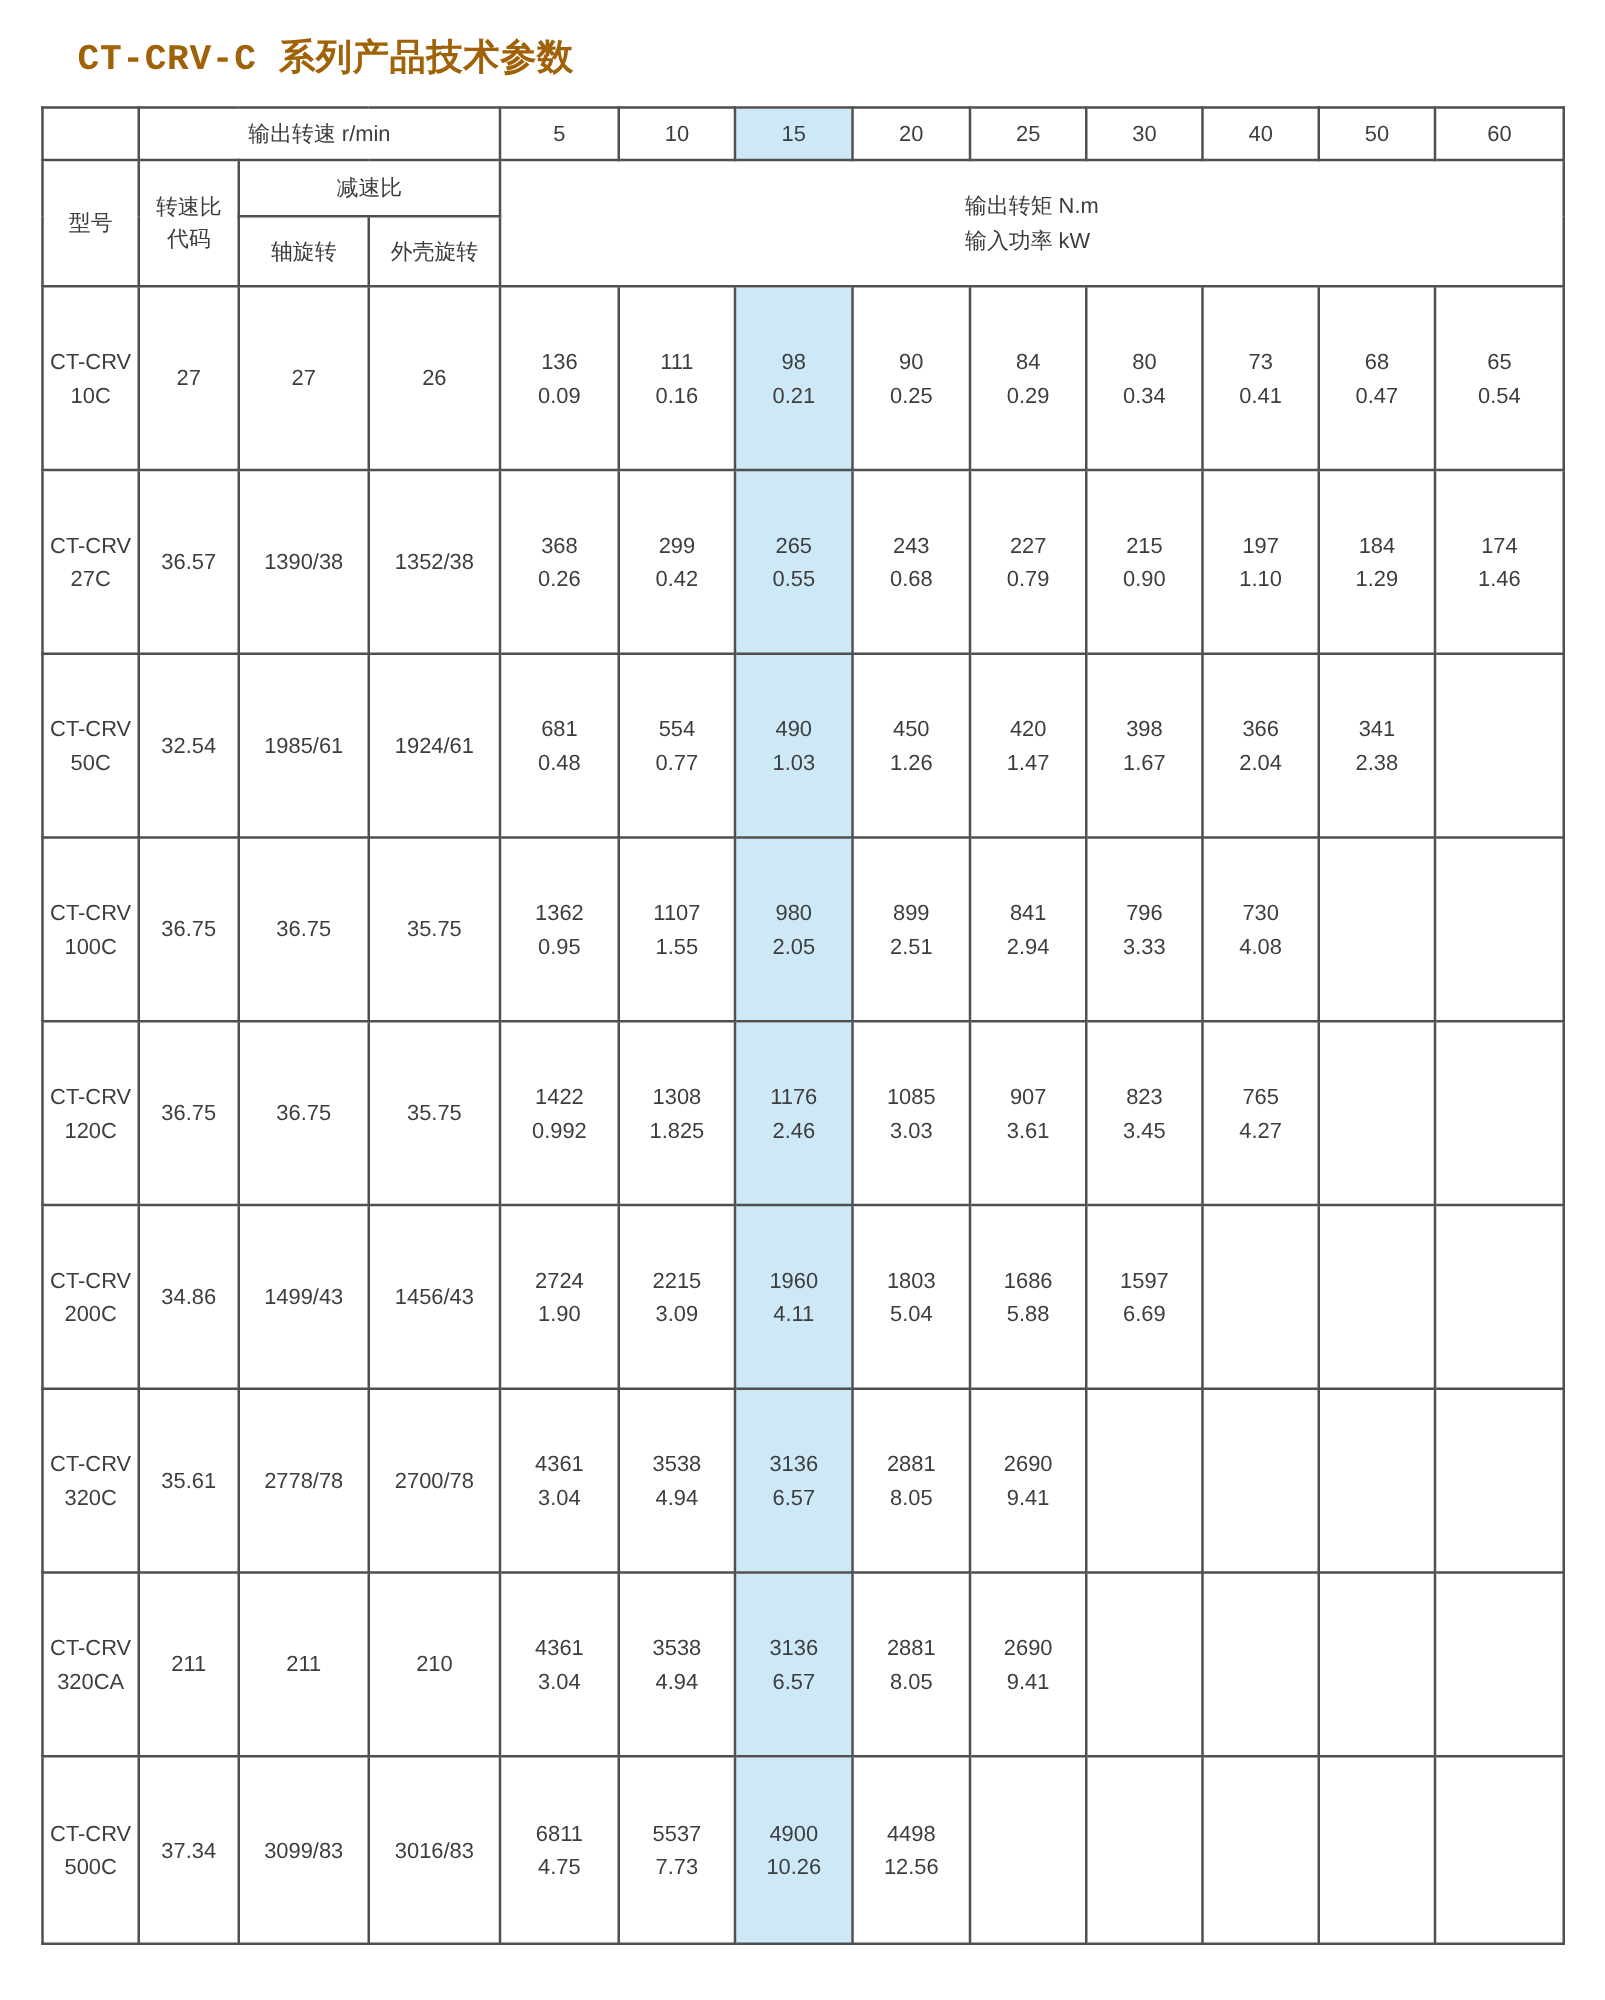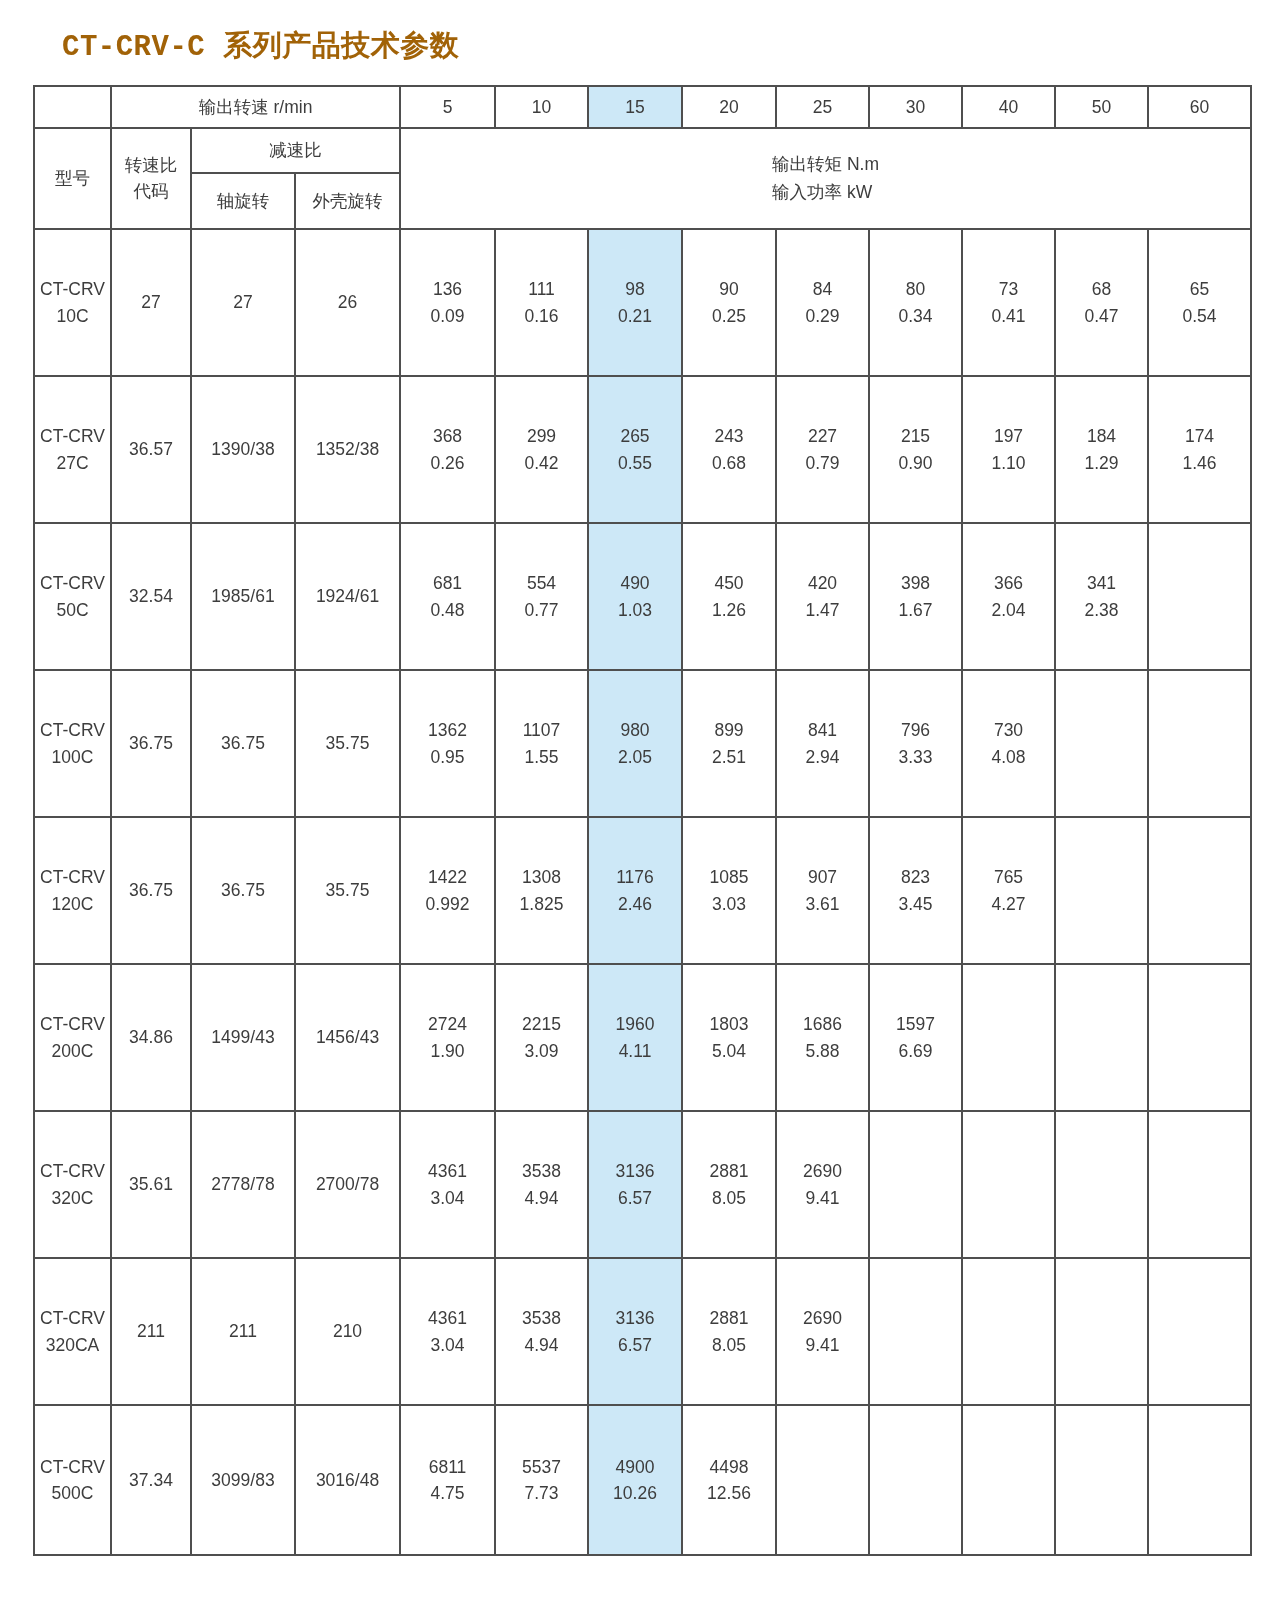--- a/index.html
+++ b/index.html
@@ -459,21 +459,21 @@
           <div>CT-CRV</div>
           <div>500C</div>
         </td>
         <td>
           <div>37.34</div>
         </td>
         <td>
           <div>3099/83</div>
         </td>
         <td>
-          <div>3016/48</div>
+          <div>3016/83</div>
         </td>
         <td>
           <div>6811</div>
           <div>4.75</div>
         </td>
         <td>
           <div>5537</div>
           <div>7.73</div>
         </td>
         <td class="hl">

